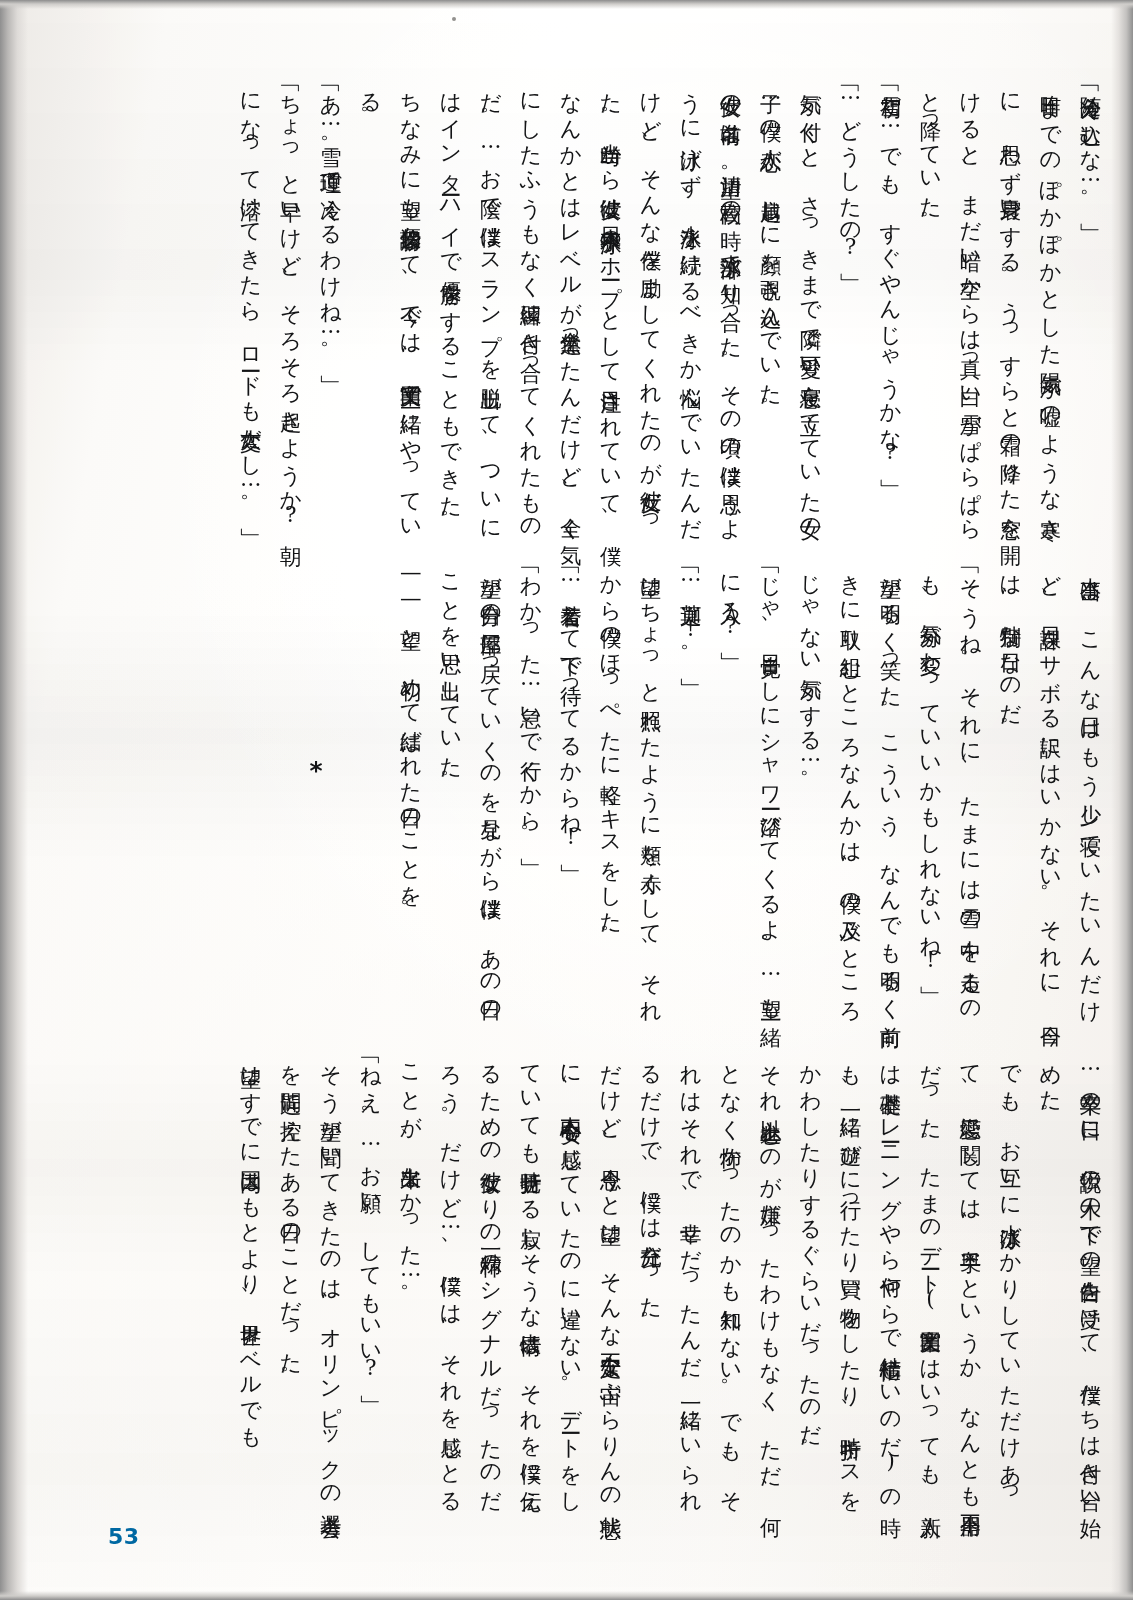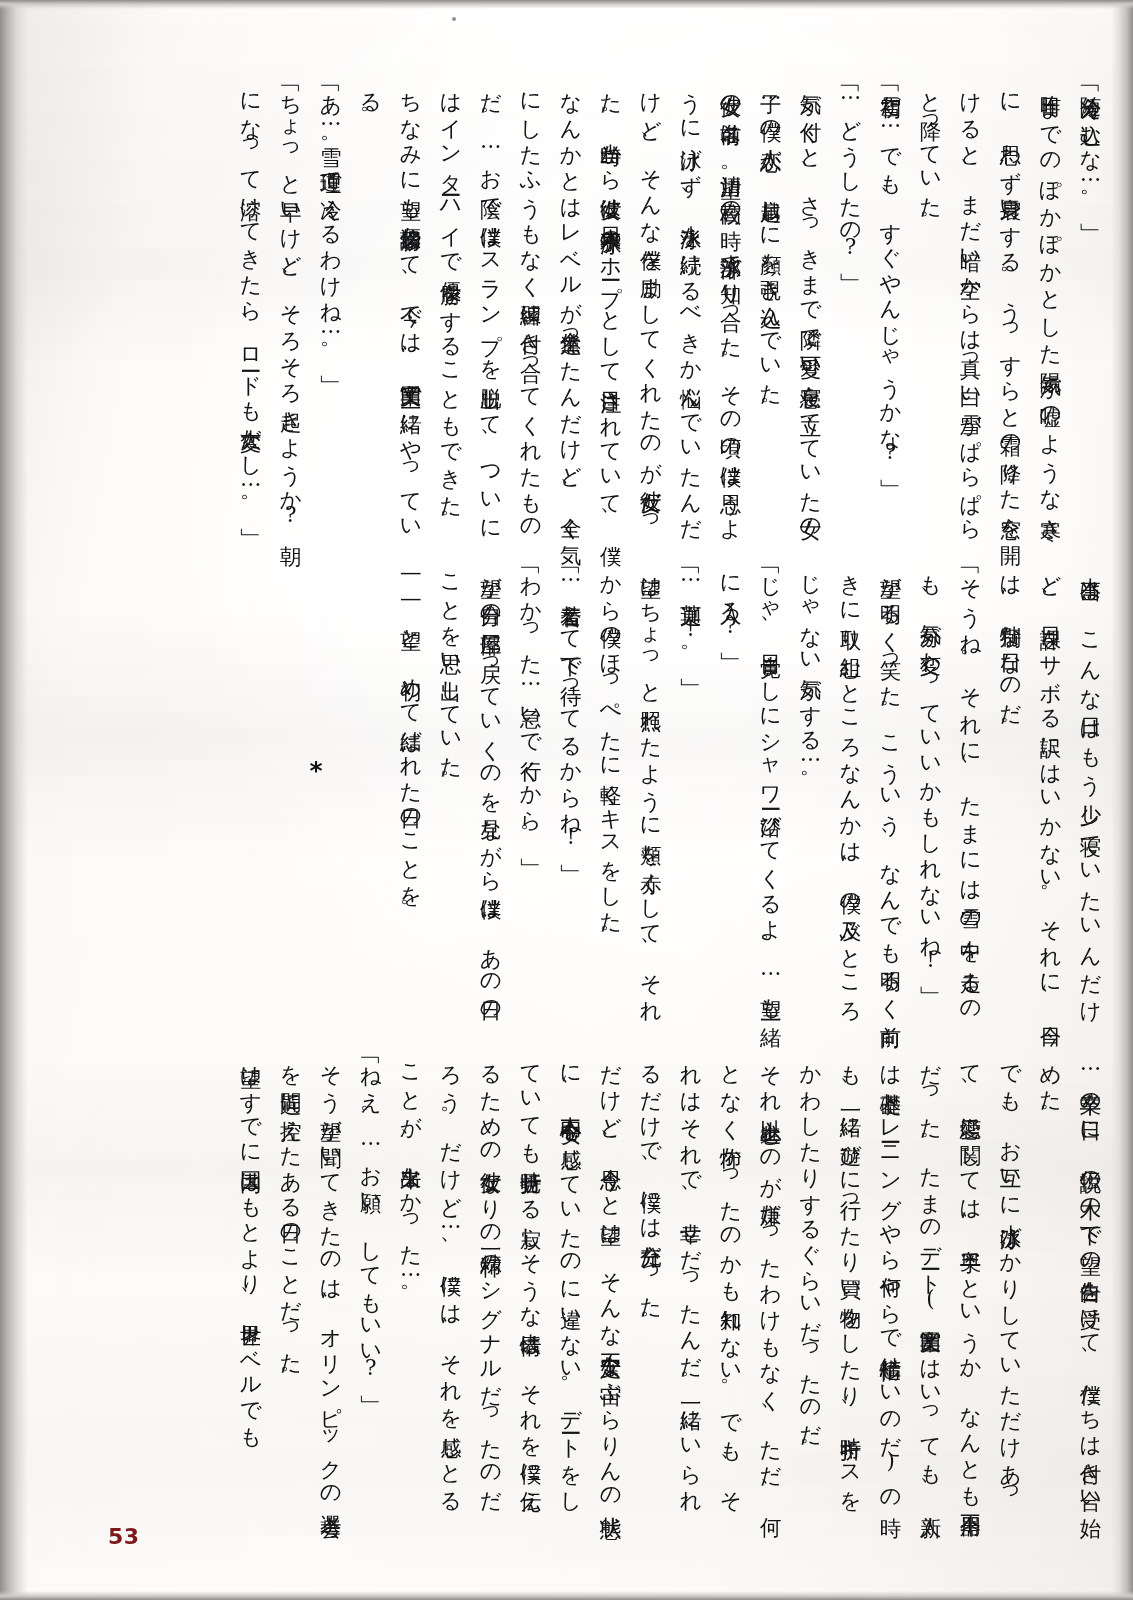--- a/index.html
+++ b/index.html
@@ -146,21 +146,21 @@
 
   
   #page-number {
     position: absolute;
     left: 108px;
     top: 1524px;
     font-family: "DejaVu Sans", "Liberation Sans", sans-serif;
     font-size: 22px;
     font-weight: 700;
     letter-spacing: 0.02em;
-    color: #7f1d1d;
+    color: #0369a1;
   }
 
   
   #ink-layer {
     position: absolute;
     inset: 0;
     filter: blur(0.16px) contrast(1.04);
   }
 </style>
 </head>

